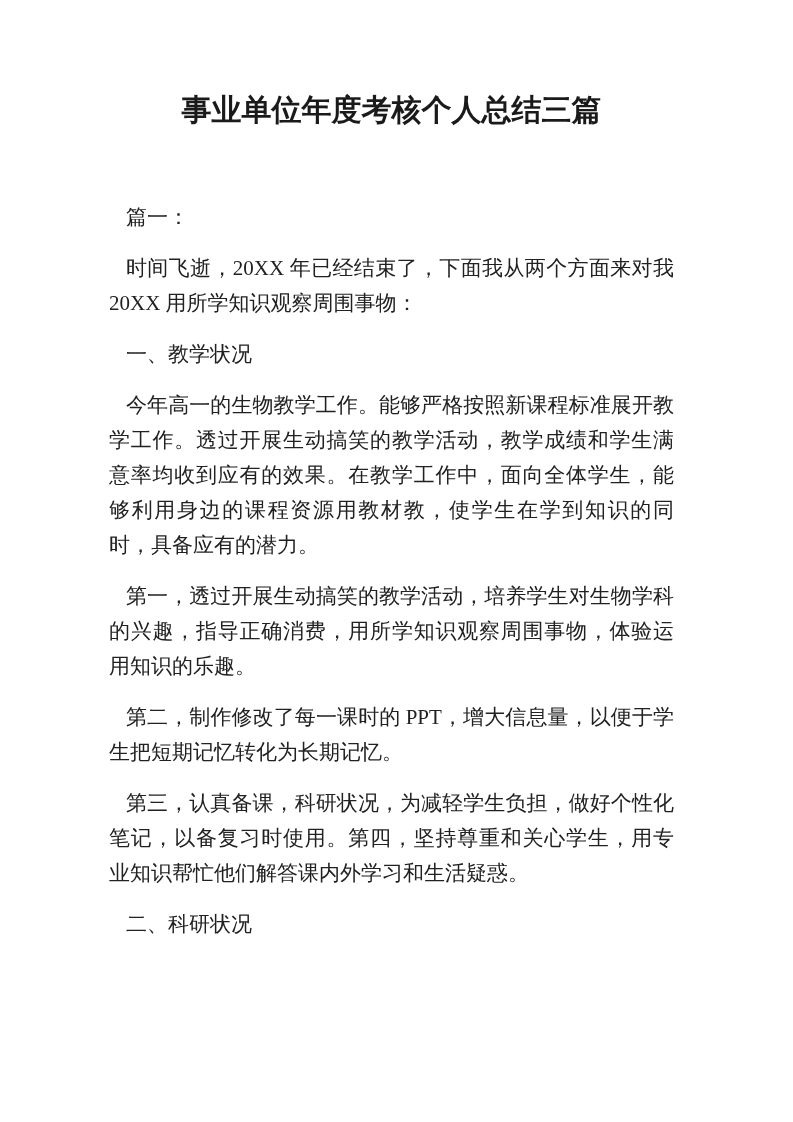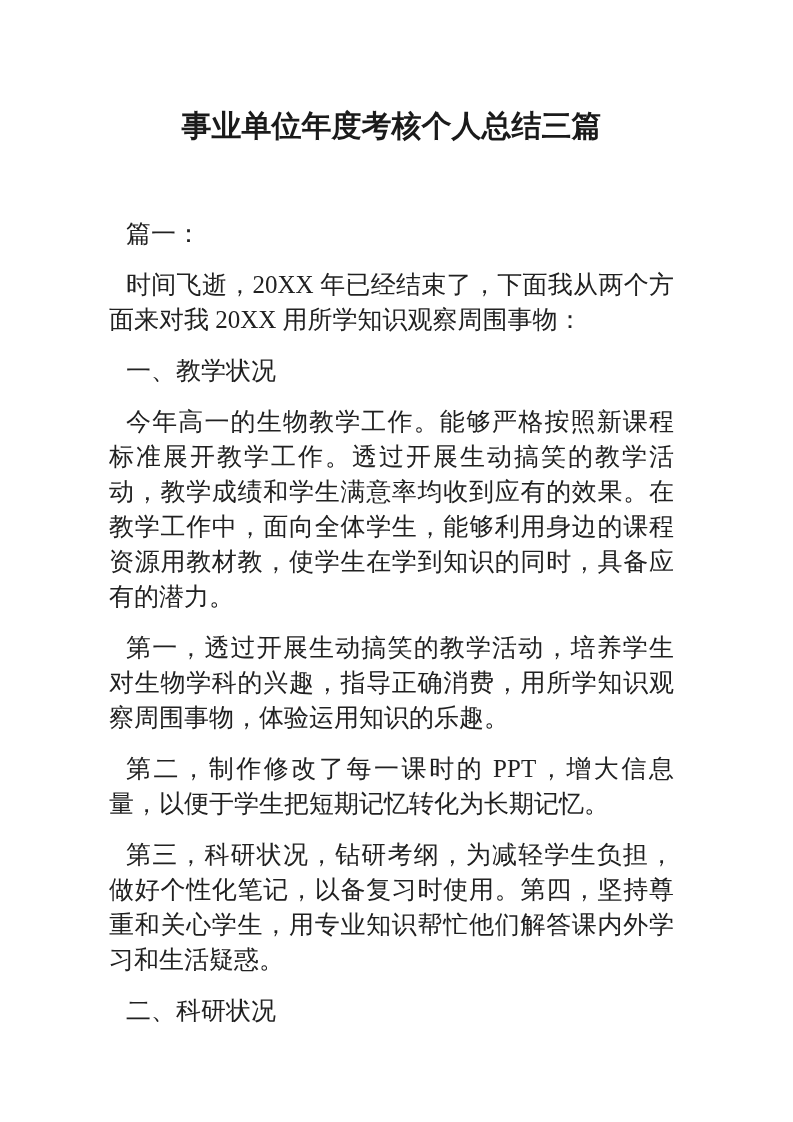--- a/index.html
+++ b/index.html
@@ -15,32 +15,32 @@
     overflow: hidden;
     box-sizing: border-box;
     font-family: "Liberation Serif", "DejaVu Serif", serif;
     color: #212121;
   }
   .doc {
     box-sizing: border-box;
     padding: 90px 119px 0 109px;
   }
   .doc-title {
-    margin: 16px;
+    margin: 0;
     font-size: 30px;
     line-height: 40px;
     font-weight: bold;
     text-align: center;
     color: #1a1a1a;
     letter-spacing: 0px;
     white-space: nowrap;
   }
   .doc p.para {
     margin: 16px 0 0 0;
-    font-size: 25px;
+    font-size: 21px;
     line-height: 35px;
     text-align: justify;
     text-indent: 17px;
     color: #212121;
   }
   .doc p.para.first-after-title {
     margin-top: 70px;
   }
 </style>
 </head>
@@ -55,18 +55,18 @@
     <p class="para">时间飞逝，20XX 年已经结束了，下面我从两个方面来对我 20XX 用所学知识观察周围事物：</p>
 
     <p class="para">一、教学状况</p>
 
     <p class="para">今年高一的生物教学工作。能够严格按照新课程标准展开教学工作。透过开展生动搞笑的教学活动，教学成绩和学生满意率均收到应有的效果。在教学工作中，面向全体学生，能够利用身边的课程资源用教材教，使学生在学到知识的同时，具备应有的潜力。</p>
 
     <p class="para">第一，透过开展生动搞笑的教学活动，培养学生对生物学科的兴趣，指导正确消费，用所学知识观察周围事物，体验运用知识的乐趣。</p>
 
     <p class="para">第二，制作修改了每一课时的 PPT，增大信息量，以便于学生把短期记忆转化为长期记忆。</p>
 
-    <p class="para">第三，科研状况，钻研考纲，为减轻学生负担，做好个性化笔记，以备复习时使用。第四，坚持尊重和关心学生，用专业知识帮忙他们解答课内外学习和生活疑惑。</p>
+    <p class="para">第三，认真备课，科研状况，为减轻学生负担，做好个性化笔记，以备复习时使用。第四，坚持尊重和关心学生，用专业知识帮忙他们解答课内外学习和生活疑惑。</p>
 
     <p class="para">二、科研状况</p>
 
   </div>
 </div>
 
 </body></html>

